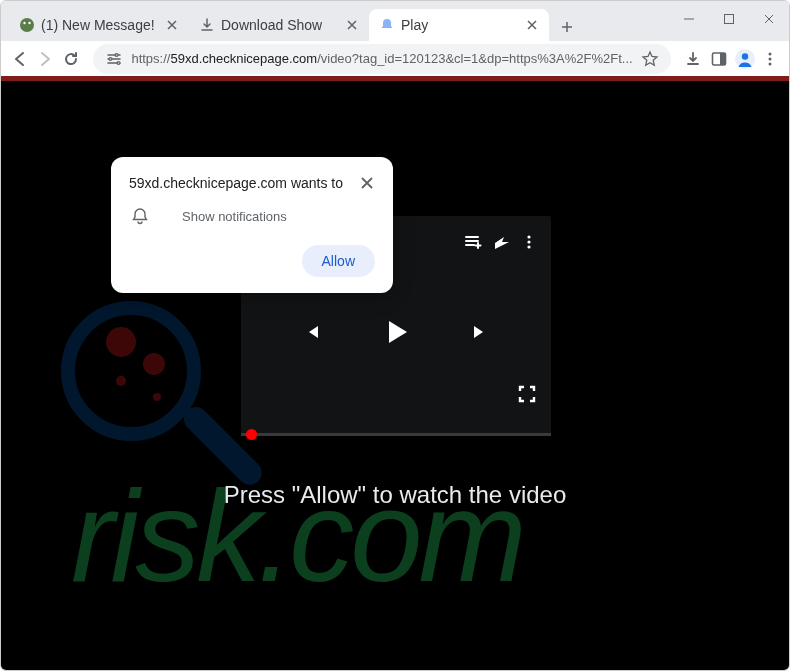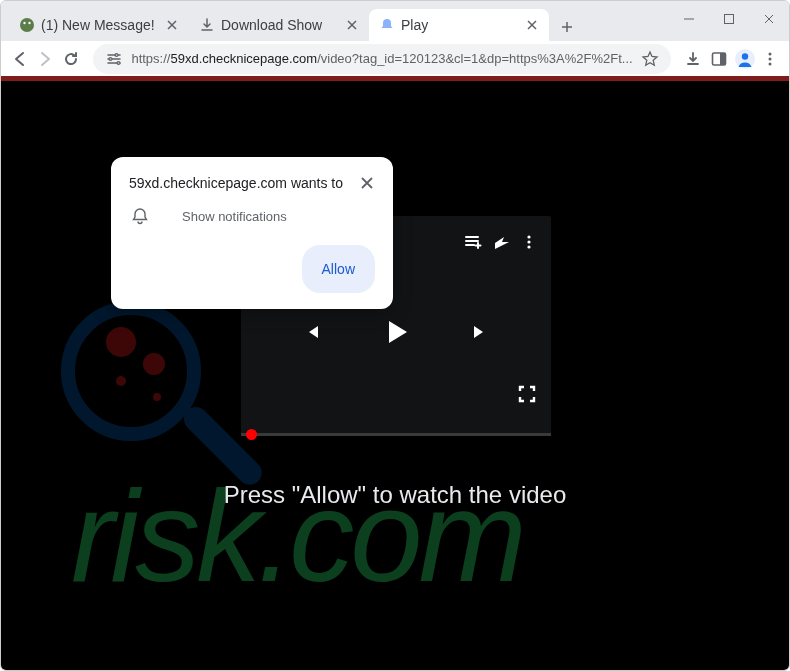--- a/index.html
+++ b/index.html
@@ -44,21 +44,21 @@
     .caption { position: absolute; left: 0; right: 0; top: 400px; text-align: center; color: #e8eaed; font-size: 24px; font-weight: 300; }
 
     .popup { position: absolute; left: 110px; top: 76px; width: 282px; background: #fff; border-radius: 12px; box-shadow: 0 4px 20px rgba(0,0,0,0.3); padding: 18px 18px 16px 18px; }
     .popup-head { display: flex; align-items: center; gap: 8px; margin-bottom: 16px; }
     .popup-title { font-size: 14px; color: #202124; flex: 1; }
     .popup-close { cursor: pointer; color: #5f6368; }
     .popup-body { display: flex; align-items: center; gap: 33px; margin-bottom: 20px; padding-left: 2px; }
     .popup-body .bell { color: #5f6368; }
     .popup-body .msg { font-size: 13px; color: #5f6368; }
     .popup-actions { display: flex; justify-content: flex-end; gap: 10px; }
-    .popup-btn { background: #e8eefb; color: #1a5bd0; border: none; border-radius: 18px; padding: 16px 20px; font-size: 14px; cursor: pointer; font-weight: 500; }
+    .popup-btn { background: #e8eefb; color: #1a5bd0; border: none; border-radius: 18px; padding: 8px 20px; font-size: 14px; cursor: pointer; font-weight: 500; }
 
     svg { display: block; }
   </style>
 </head>
 <body>
 
 <div class="titlebar">
   <div class="tab">
     <span class="favicon">
       <svg width="16" height="16" viewBox="0 0 16 16">

